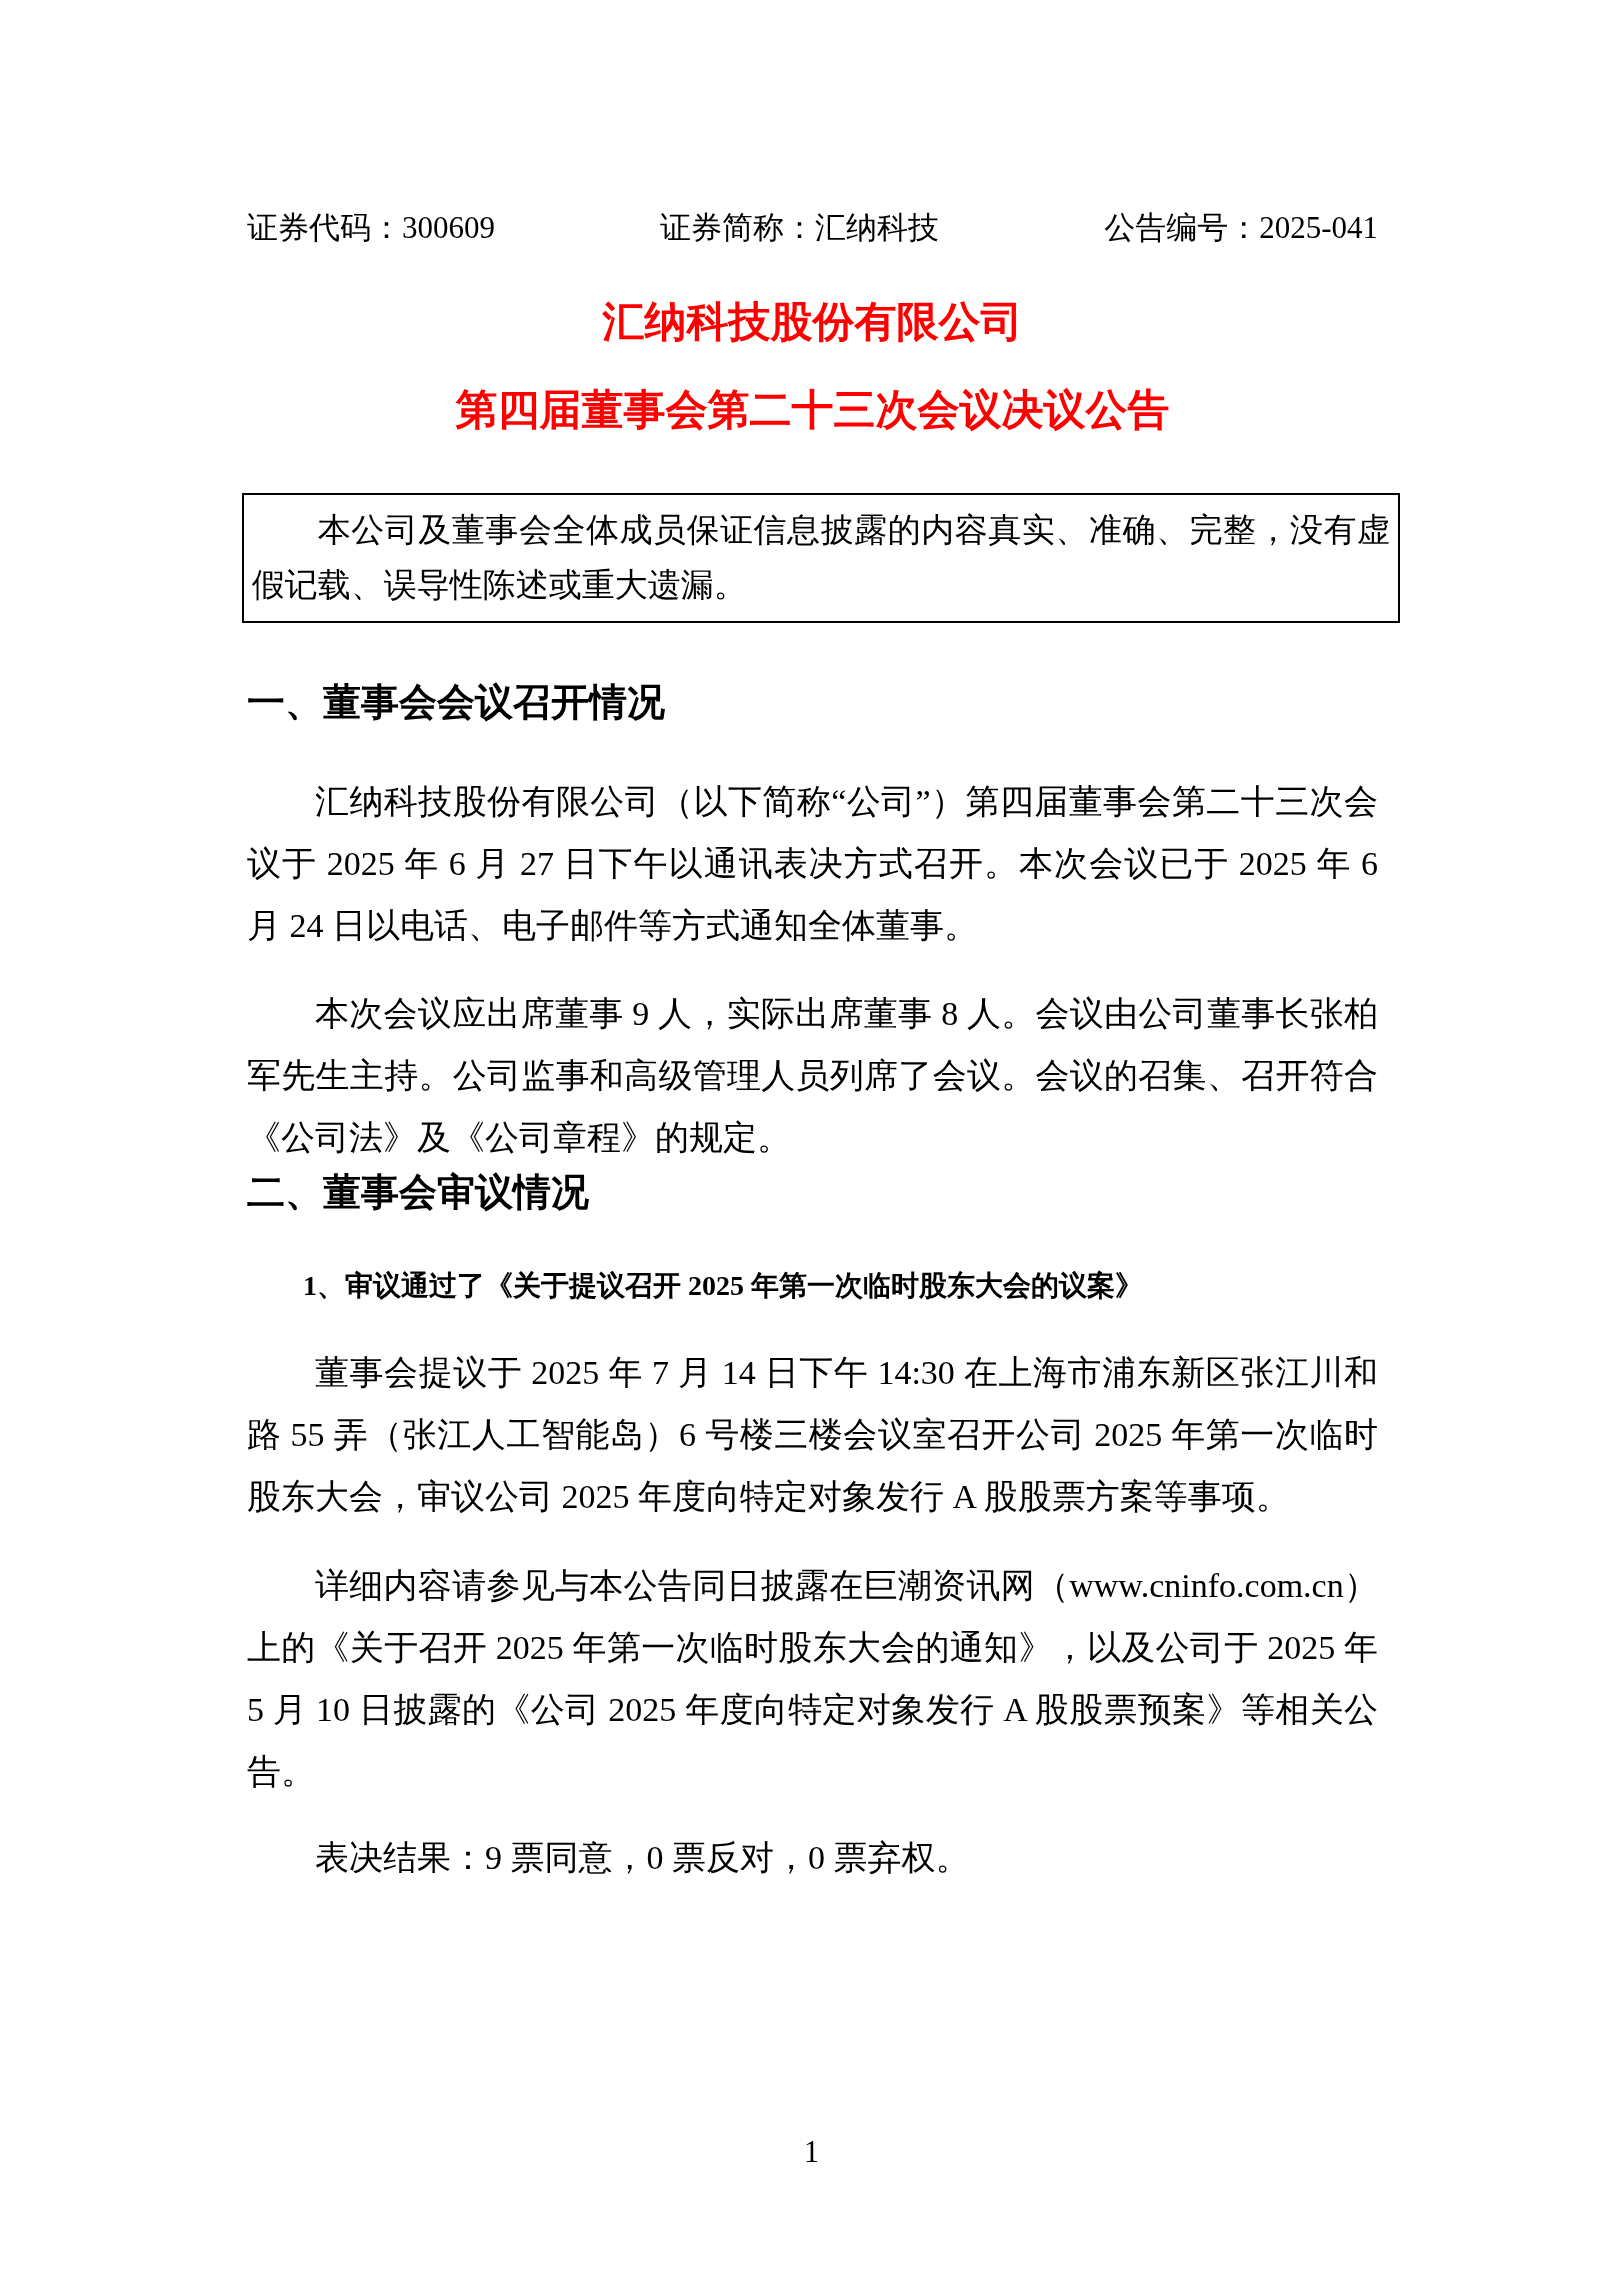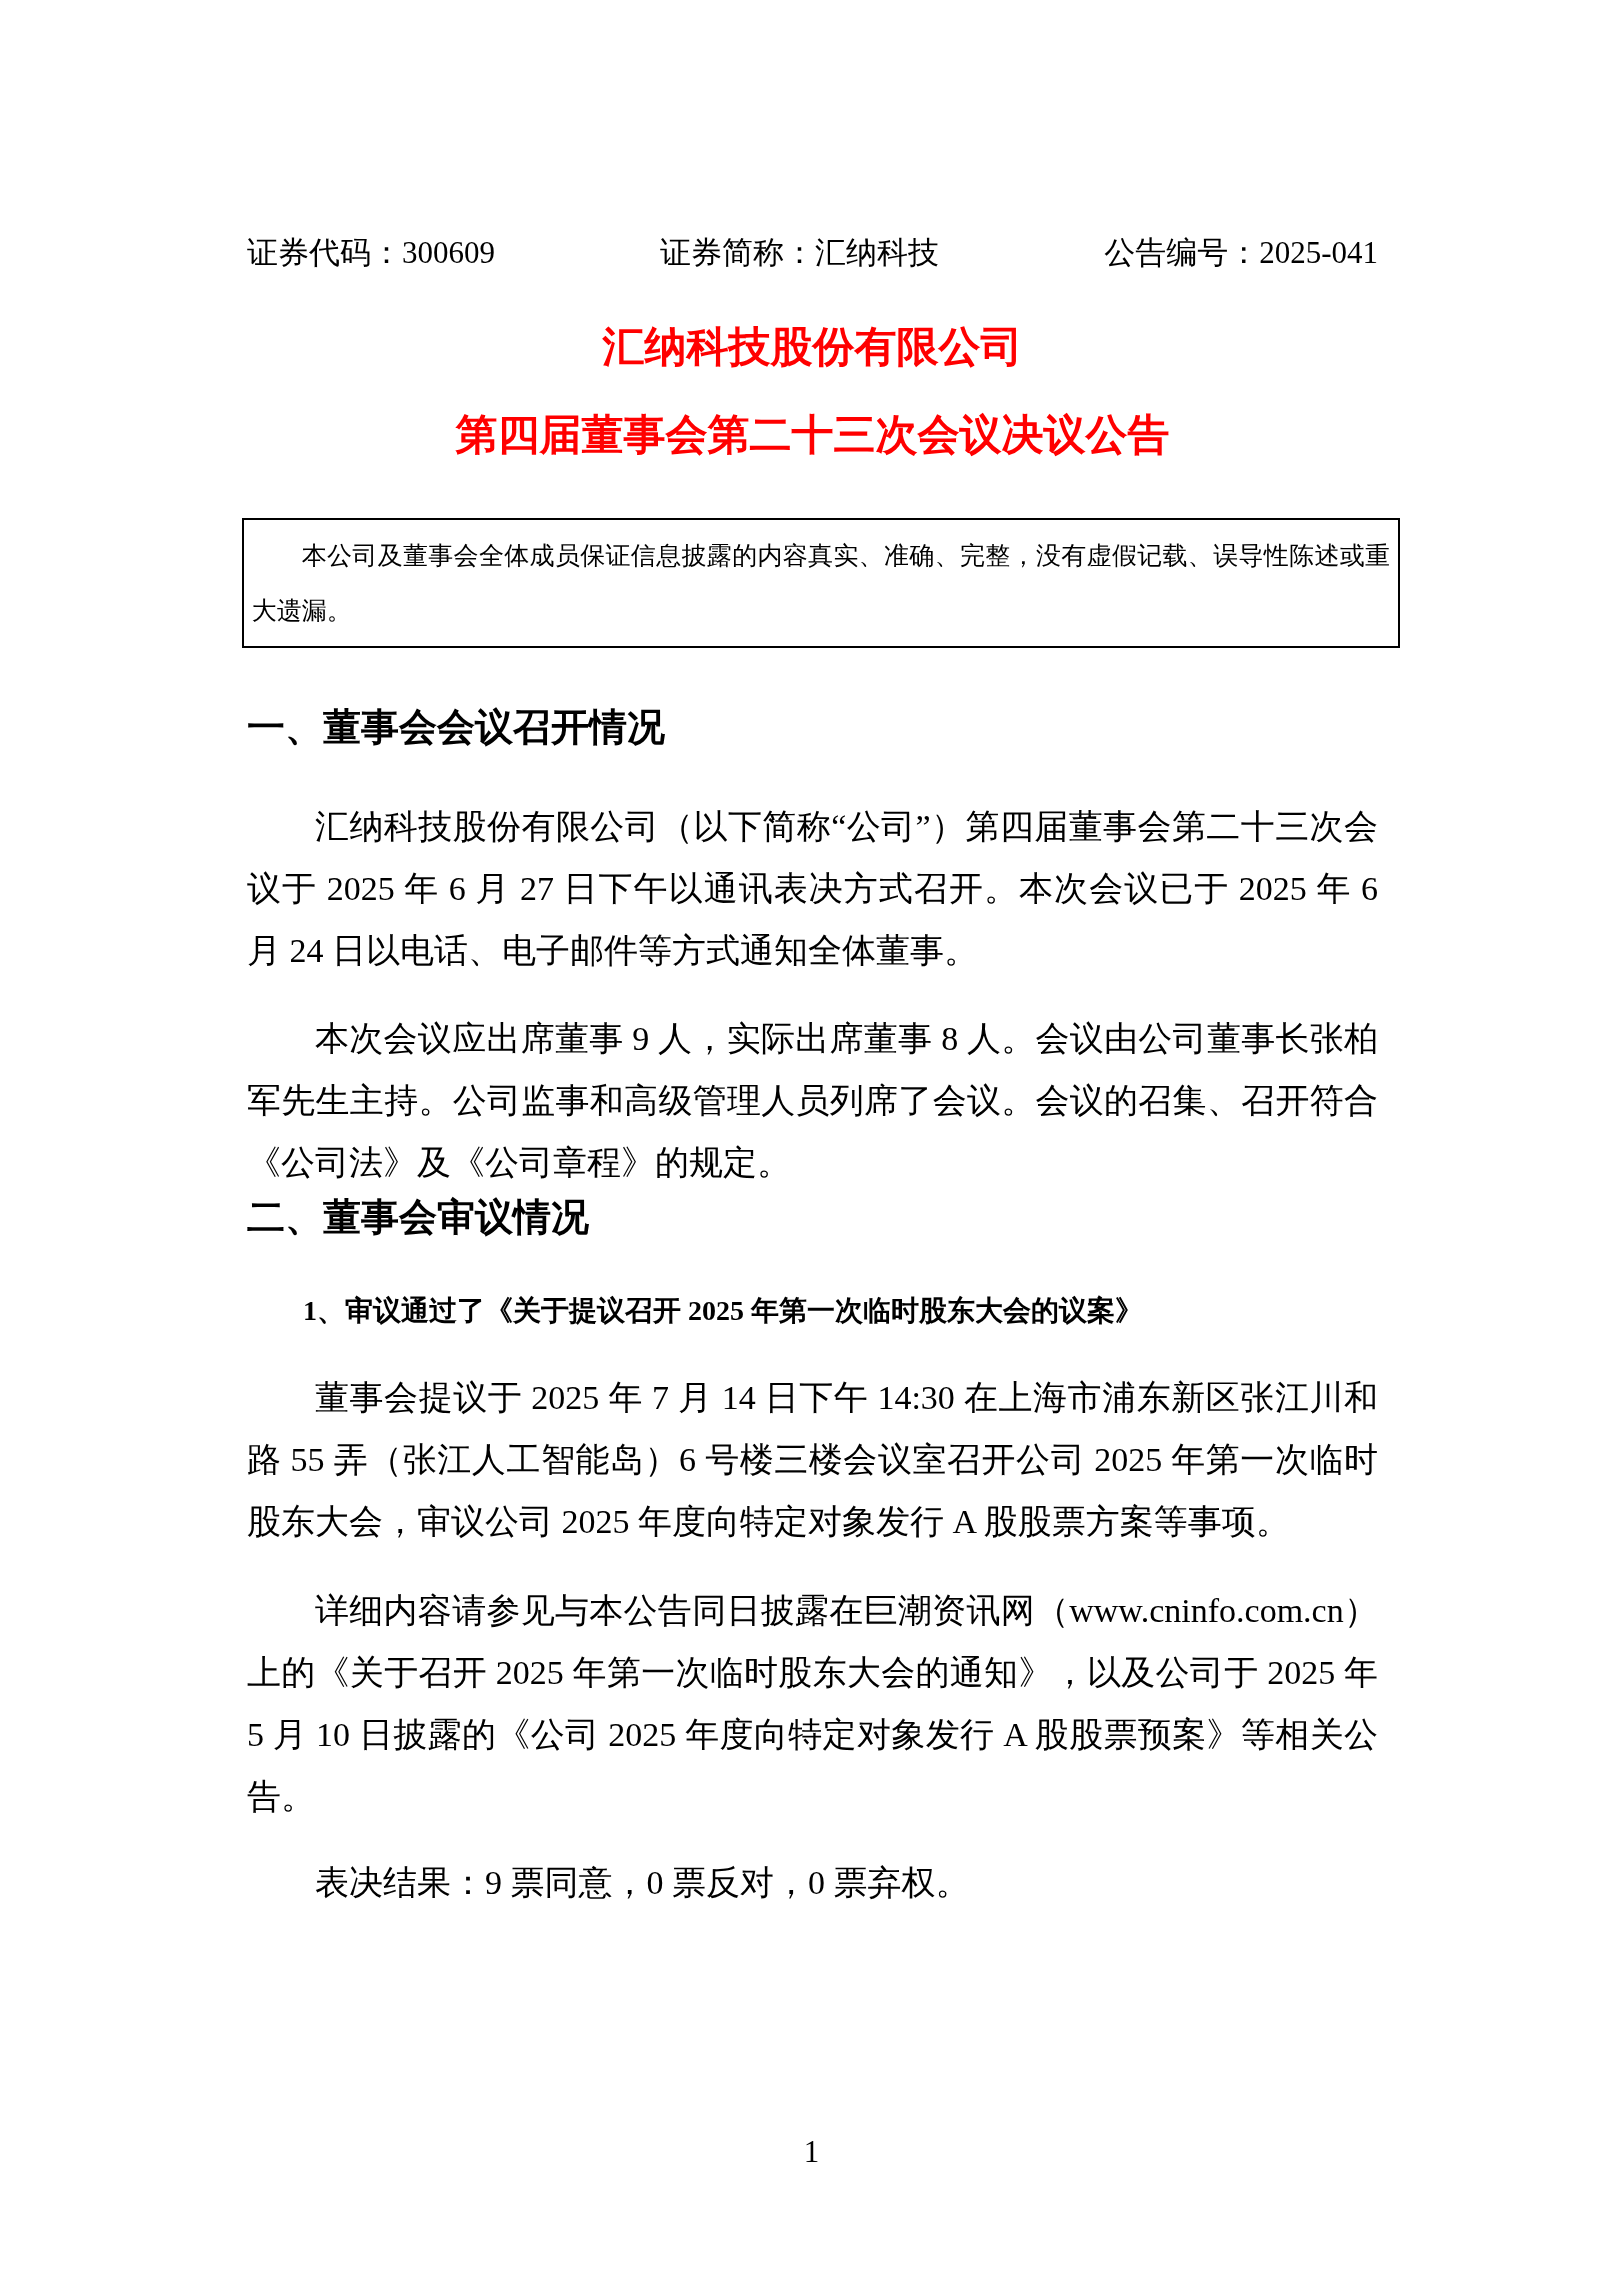--- a/index.html
+++ b/index.html
@@ -19,42 +19,41 @@
     padding: 207px 245px 0 247px;
     overflow: hidden;
   }
   .doc-header {
     display: flex;
     justify-content: space-between;
     align-items: baseline;
     font-size: 31px;
     line-height: 41px;
     white-space: nowrap;
-    margin-top: 25px;
   }
   .title {
     margin: 0;
     text-align: center;
     color: #FF0000;
     font-weight: bold;
     font-size: 42px;
     line-height: 88px;
   }
   .title.first { margin-top: 30px; font-family: Liberation Serif, serif; }
   .notice-box {
     margin-top: 39px;
     margin-left: -5.2px;
     margin-right: -22px;
     border: 2.6px solid #000000;
     padding: 7.9px 7.9px;
     box-sizing: border-box;
   }
   .notice-box p {
     margin: 0;
-    font-size: 25px;
+    font-size: 33px;
     line-height: 55px;
     text-indent: 2em;
     text-align: justify;
   }
   .section-heading {
     margin: 0;
     font-size: 38px;
     font-weight: bold;
     line-height: 47px;
   }

